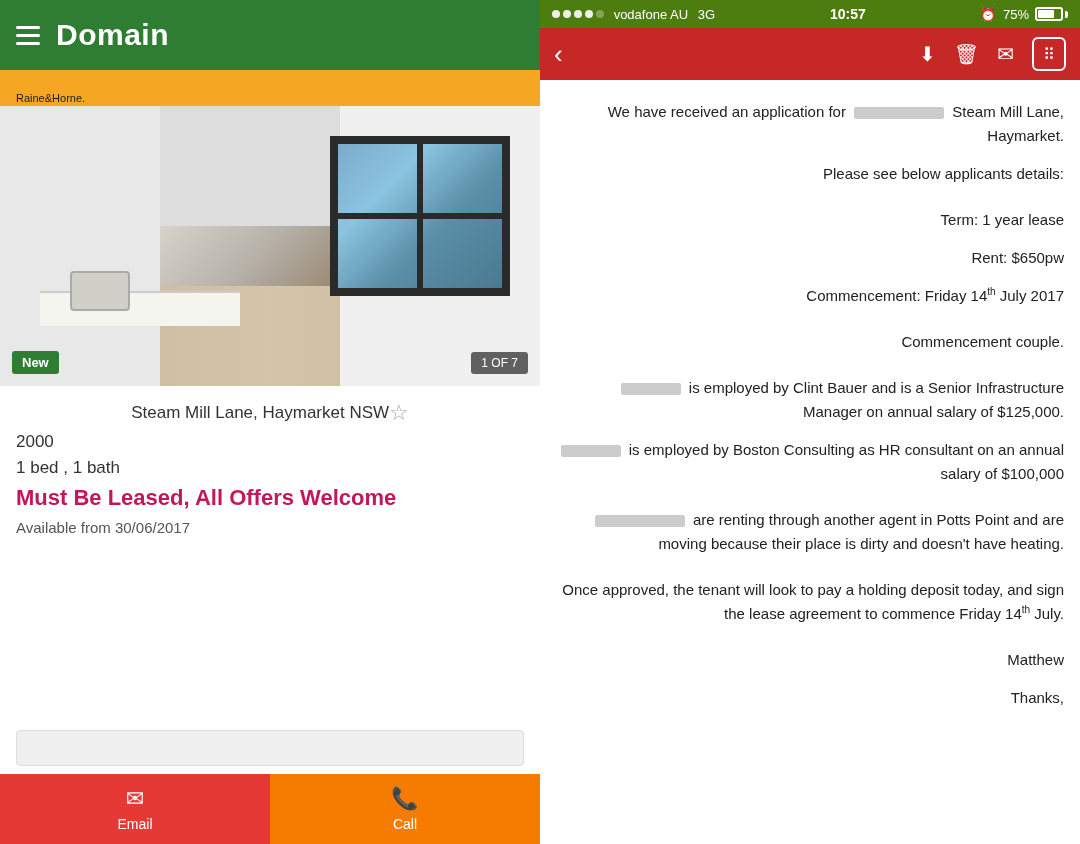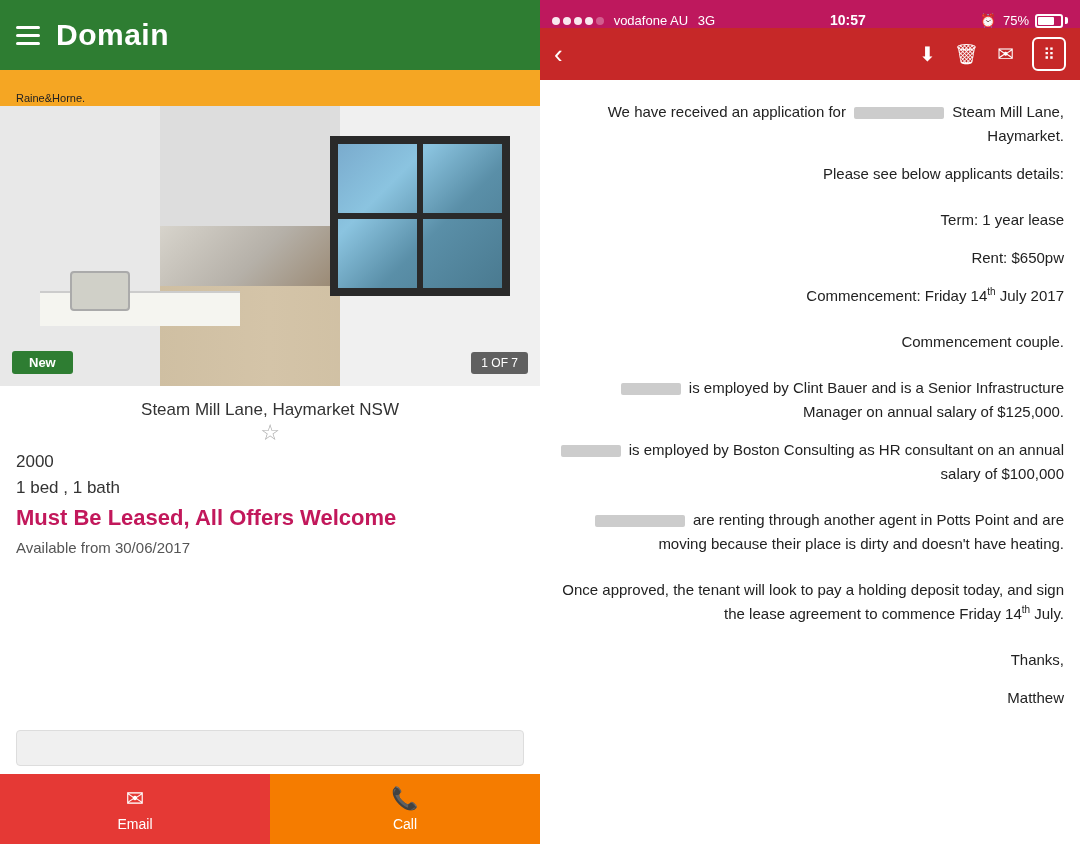--- a/index.html
+++ b/index.html
@@ -144,21 +144,21 @@
     }
 
     .new-badge {
       position: absolute;
       bottom: 12px;
       left: 12px;
       background: #2e7d32;
       color: #fff;
       font-size: 13px;
       font-weight: 600;
-      padding: 4px 17px;
+      padding: 4px 10px;
       border-radius: 3px;
     }
 
     .photo-count {
       position: absolute;
       bottom: 12px;
       right: 12px;
       background: rgba(0,0,0,0.6);
       color: #fff;
       font-size: 12px;
@@ -172,21 +172,20 @@
       flex: 1;
       display: flex;
       flex-direction: column;
       gap: 6px;
     }
 
     .address-row {
       display: flex;
       align-items: center;
       justify-content: center;
-      flex-direction: column;
     }
 
     .address-text {
       font-size: 17px;
       font-weight: 400;
       color: #333;
     }
 
     .favourite-icon {
       color: #aaa;
@@ -258,24 +257,24 @@
     
     .right-panel {
       width: 540px;
       height: 844px;
       display: flex;
       flex-direction: column;
       background: #fff;
     }
 
     .status-bar {
-      background: #be185d;
+      background: #4d7c0f;
       height: 28px;
       display: flex;
-      align-items: flex-end;
+      align-items: center;
       justify-content: space-between;
       padding: 0 12px;
       color: #fff;
       font-size: 13px;
       flex-shrink: 0;
     }
 
     .status-left {
       display: flex;
       align-items: center;
@@ -551,18 +550,18 @@
 
     <p class="section-gap">
       <span class="redacted redacted-long"></span>
       <span>are renting through another agent in Potts Point and are moving because their place is dirty and doesn't have heating.</span>
     </p>
 
     <p class="section-gap">
       <span>Once approved, the tenant will look to pay a holding deposit today, and sign the lease agreement to commence Friday 14</span><sup>th</sup><span> July.</span>
     </p>
 
+    <p>Matthew</p>
     <p>Thanks,</p>
-    <p>Matthew</p>
 
   </div>
 
 </div>
 
 </body></html>

